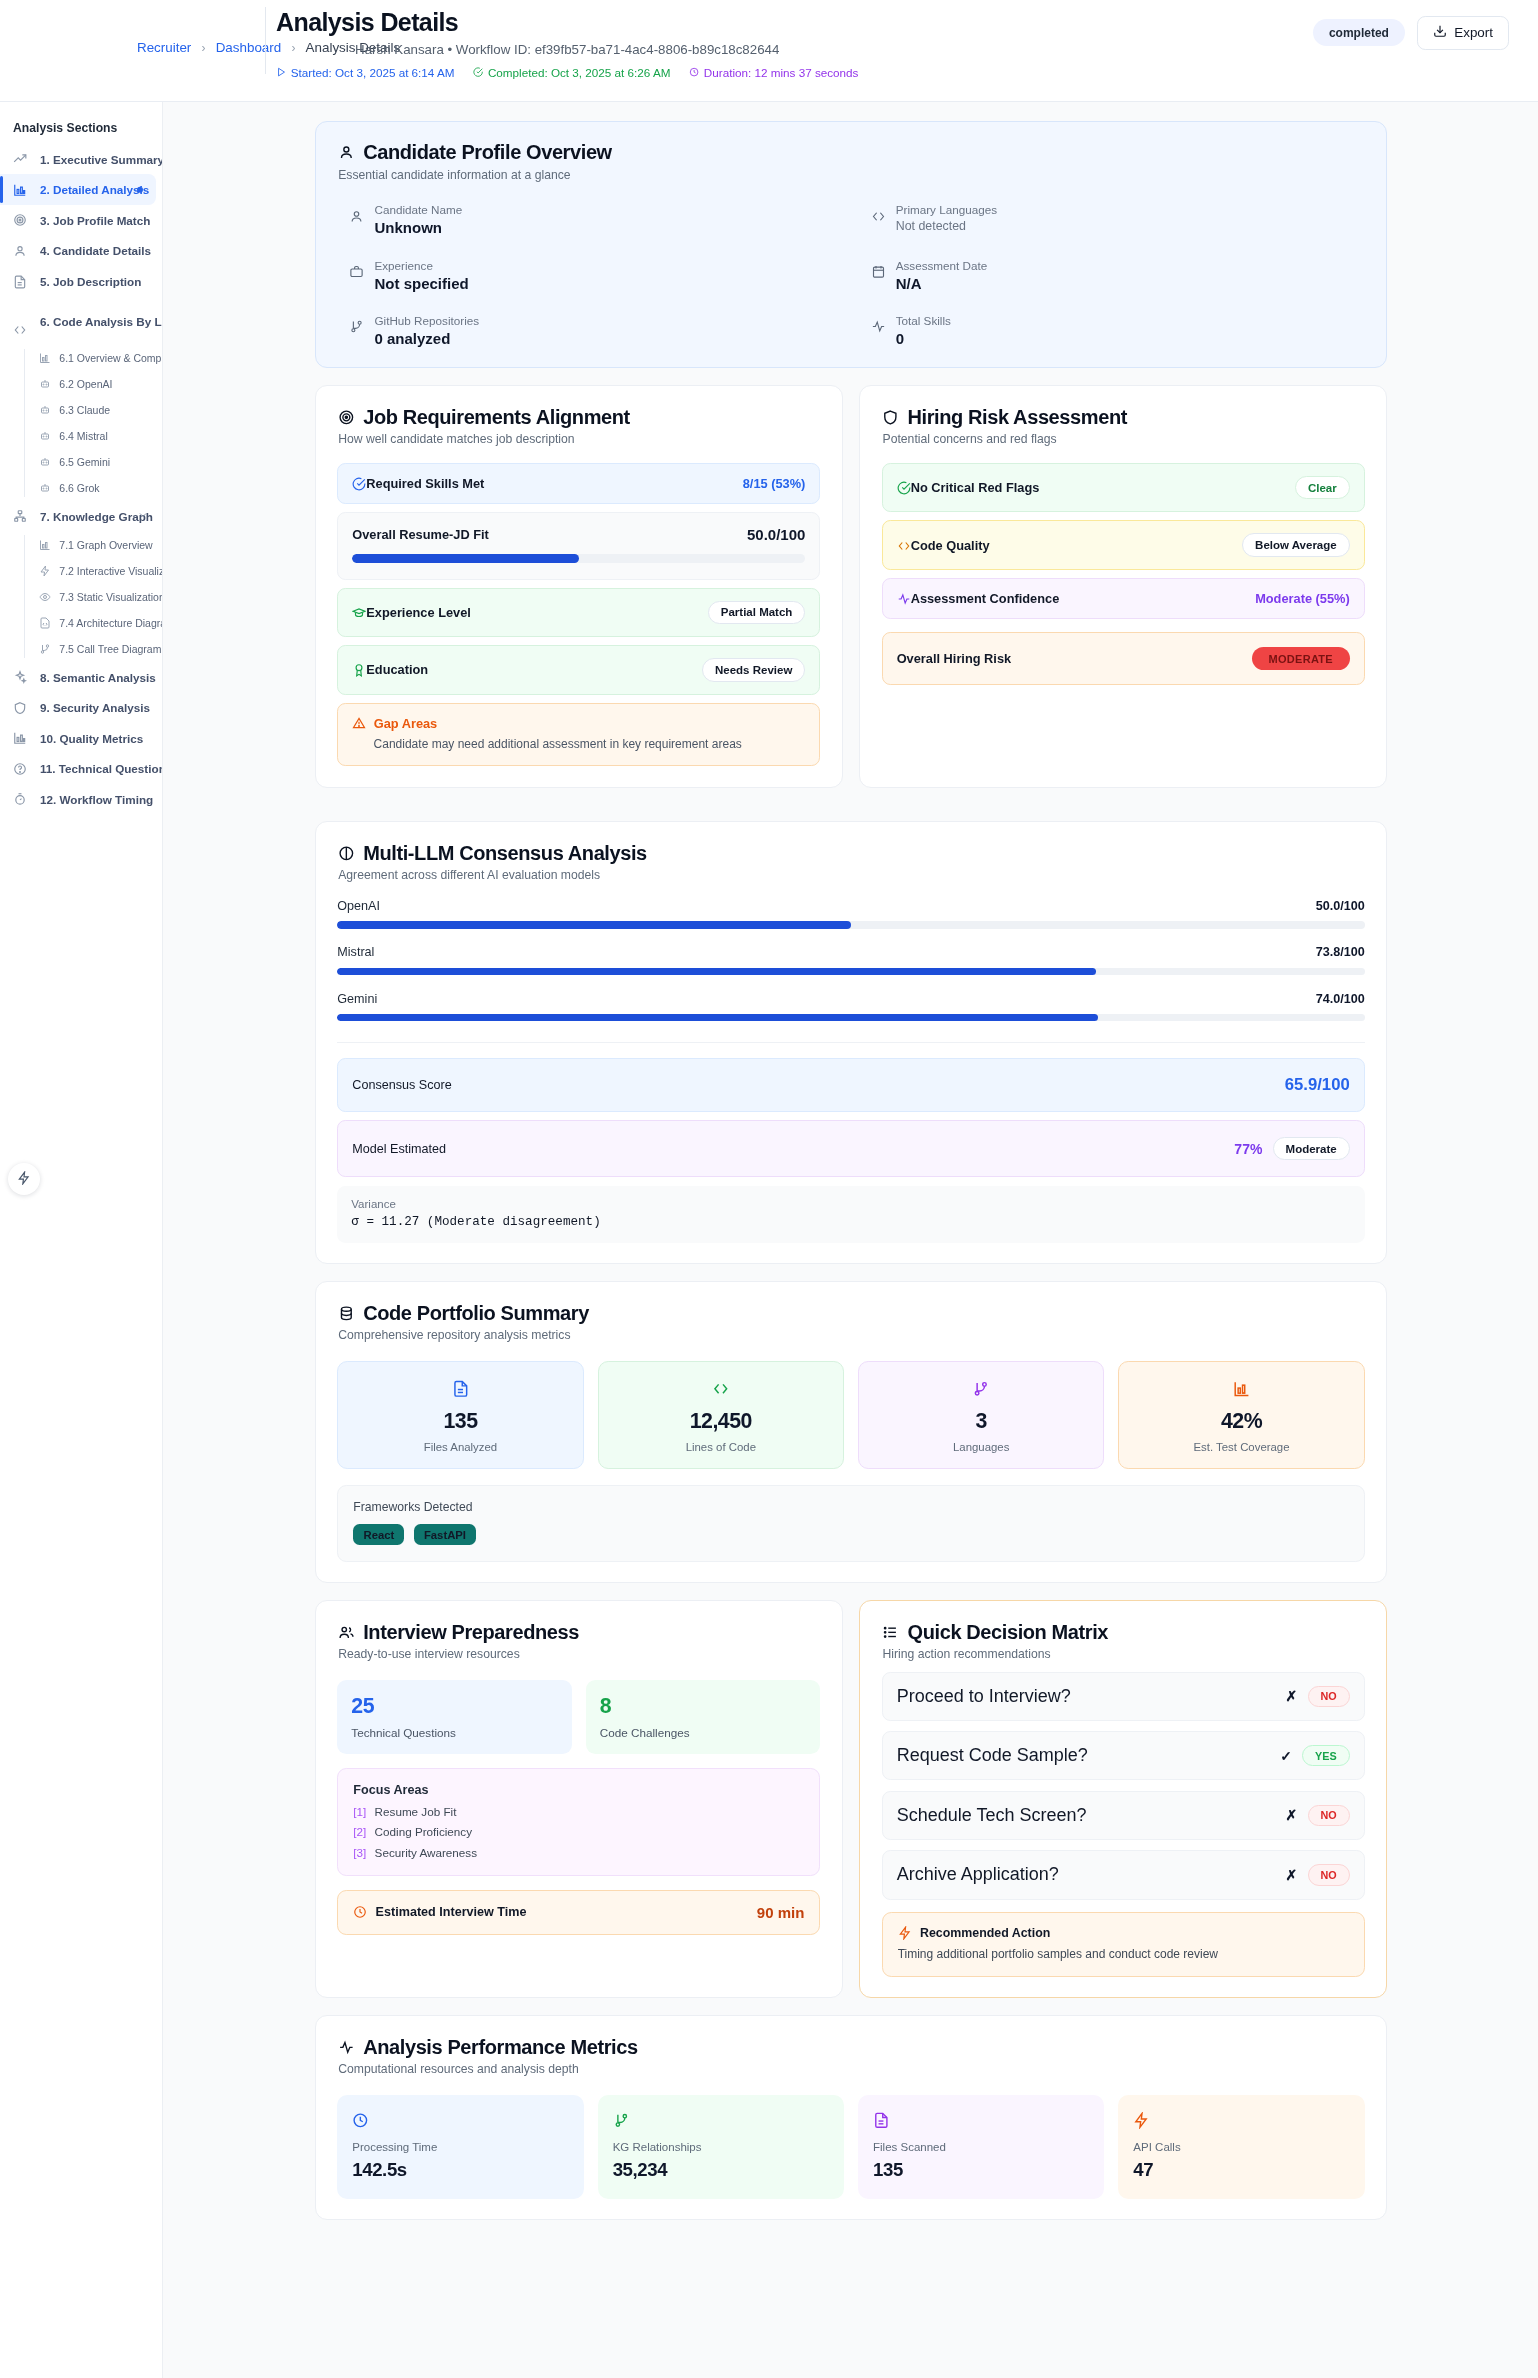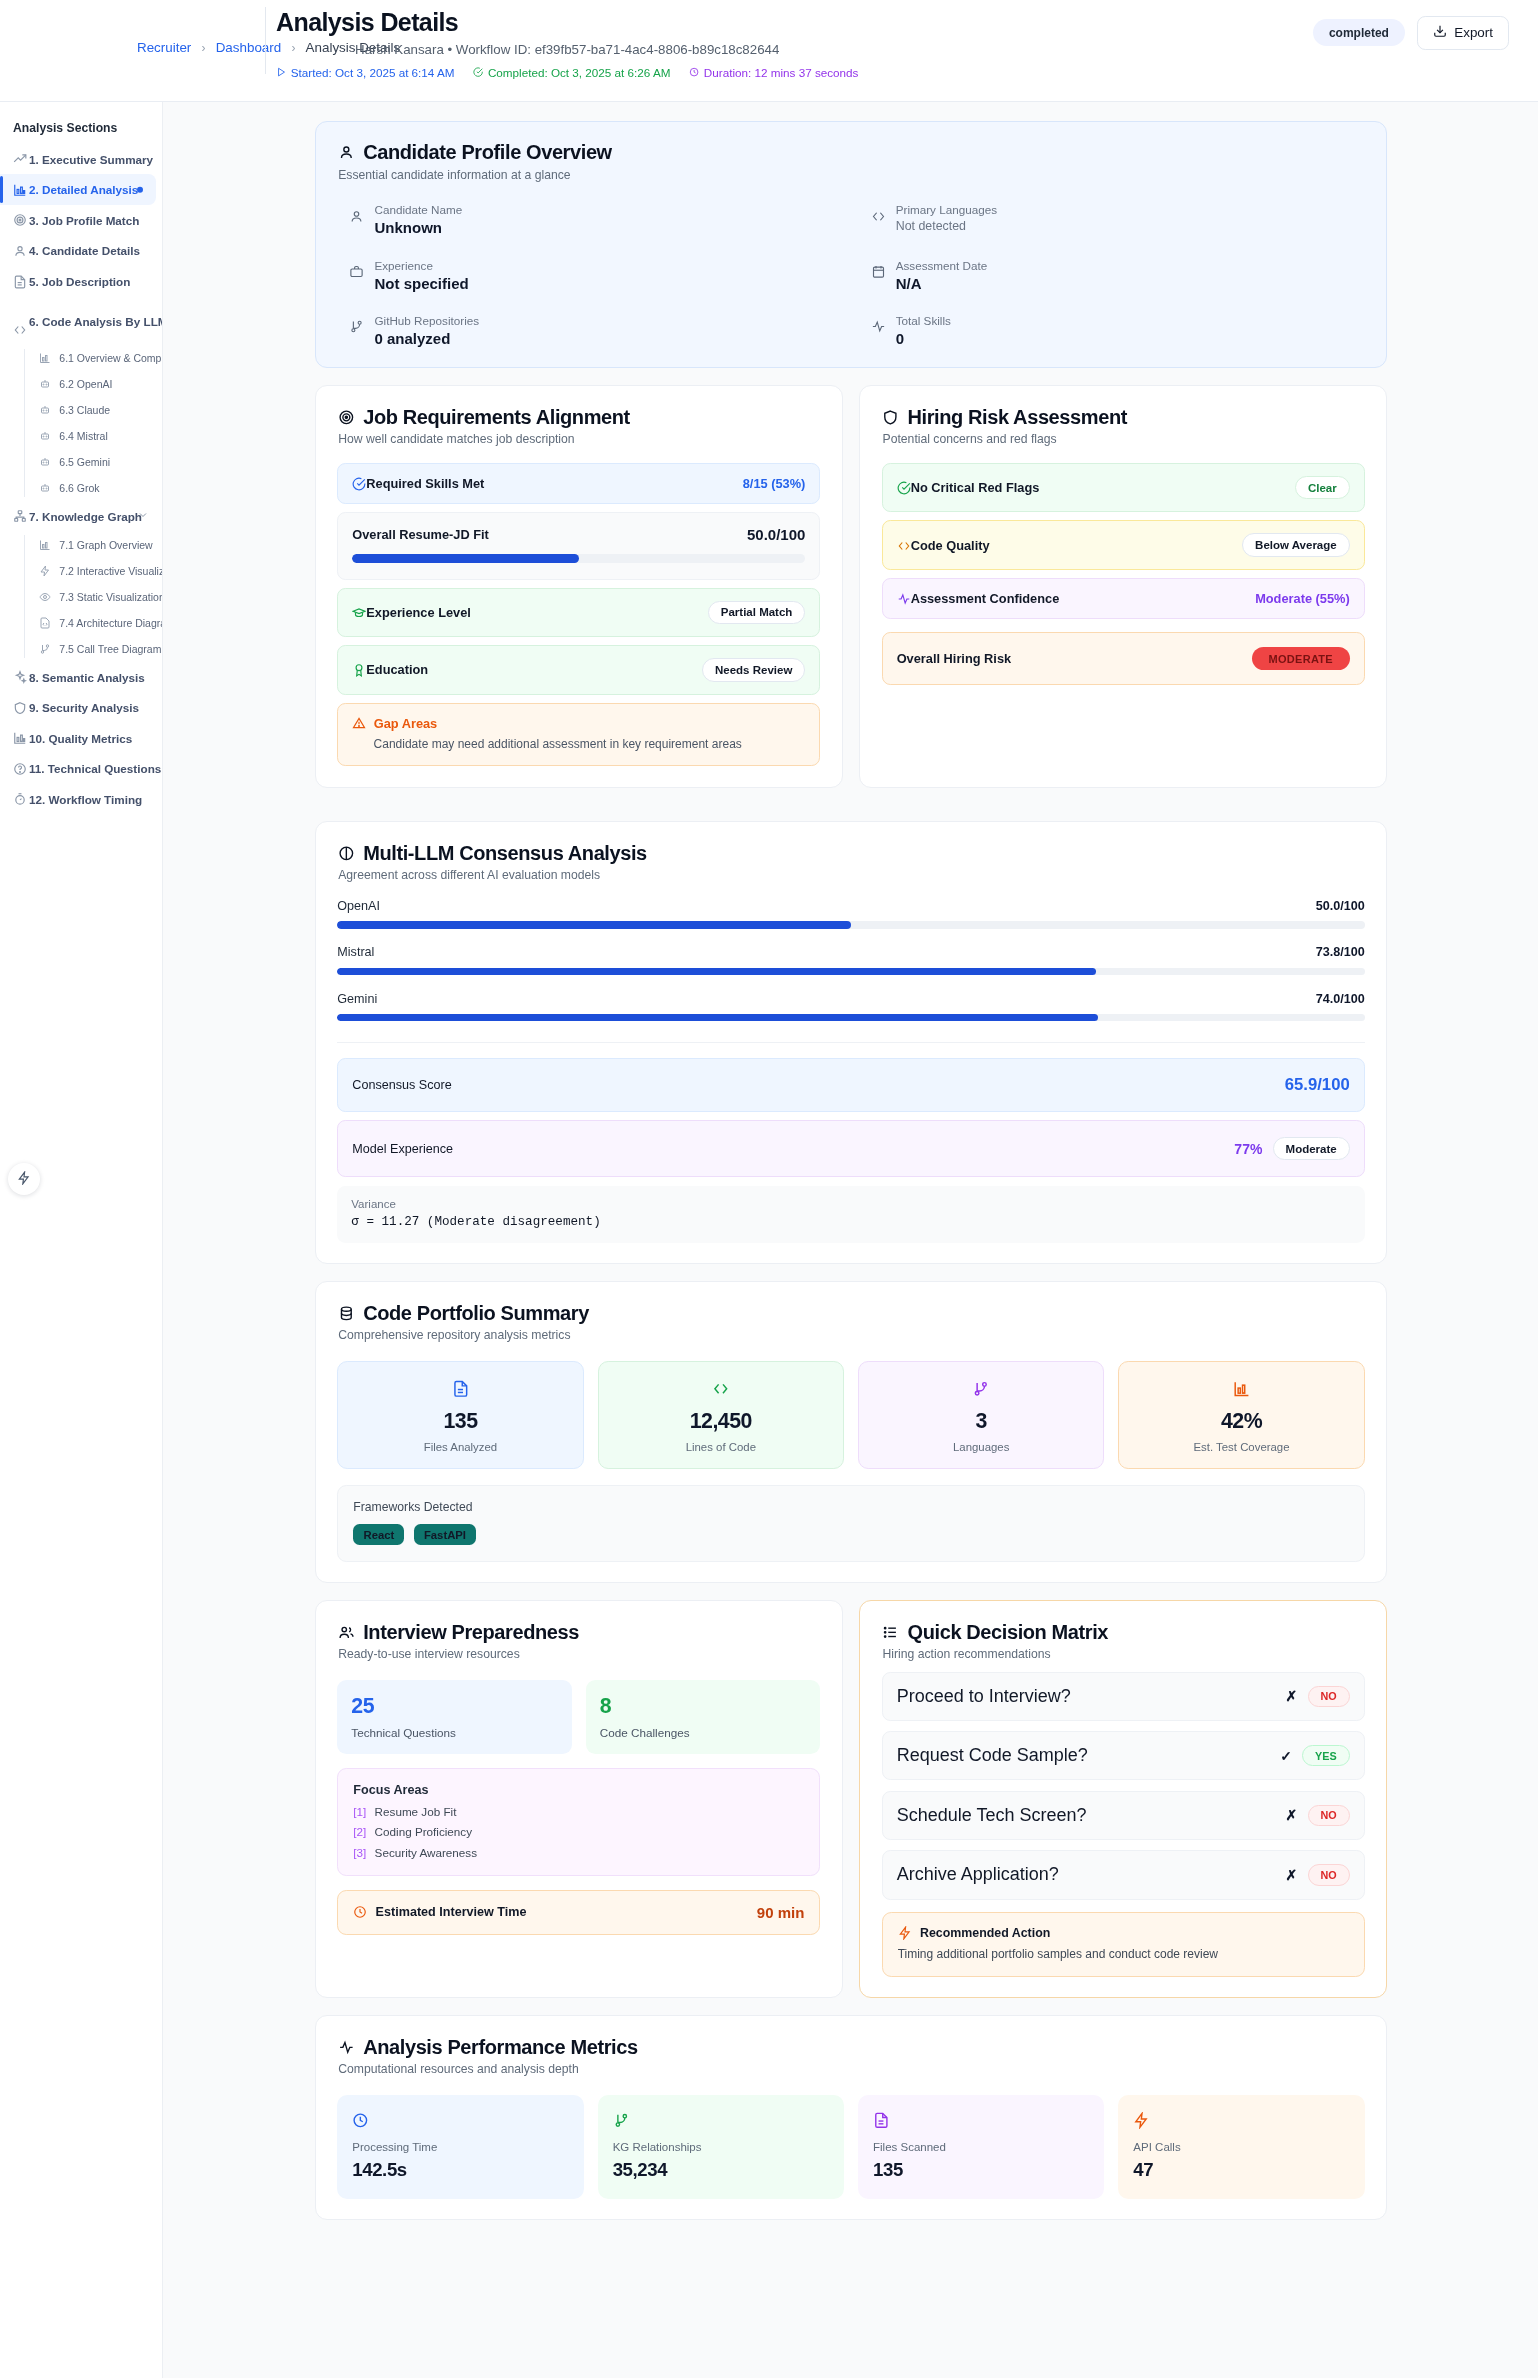--- a/index.html
+++ b/index.html
@@ -49,21 +49,21 @@
   }
 
   
   .sidebar {
     position: absolute; left: 0; top: 102px; width: 163px; height: 2276px;
     background: #ffffff; border-right: 0.9px solid #eceff3;
     padding-top: 13px; overflow: hidden;
   }
   .side-title { font-size: 12.2px; font-weight: 700; color: #1f2937; padding: 5.6px 0 9.3px 13px; }
   .side-item {
-    display: flex; align-items: center; gap: 2px;
+    display: flex; align-items: center; gap: 13px;
     padding: 8.3px 7.4px 8.3px 13px; font-size: 11.7px; font-weight: 700; color: #44506a;
     cursor: pointer; position: relative; white-space: nowrap;
   }
   .side-item.wrap { white-space: normal; line-height: 1.25; align-items: flex-start; }
   .side-item.wrap .si-ic { margin-top: 7.4px; }
   .side-item.active {
     background: #eff5ff; color: #2563eb; border-radius: 0 7.4px 7.4px 0; margin-right: 5.6px;
   }
   .side-item.active::before {
     content: ""; position: absolute; left: 0; top: 1.9px; bottom: 1.9px; width: 3.2px;
@@ -778,21 +778,21 @@
 
         <div class="row-box bg-blue" style="padding:16px 14px">
           <span class="left" style="font-weight:400;font-size:12.6px">
               <span>Consensus Score</span>
             </span>
           <span class="big-val">65.9/100</span>
         </div>
 
         <div class="row-box bg-purple" style="padding:16px 14px">
           <span class="left" style="font-weight:400;font-size:12.6px">
-              <span>Model Experience</span>
+              <span>Model Estimated</span>
             </span>
           <span class="dm-right">
             <span class="val-purple" style="font-size:14px">77%</span>
             <span class="chip">Moderate</span>
           </span>
         </div>
 
         <div class="var-box">
           <div class="var-lab">Variance</div>
           <div class="var-val">σ = 11.27 (Moderate disagreement)</div>

